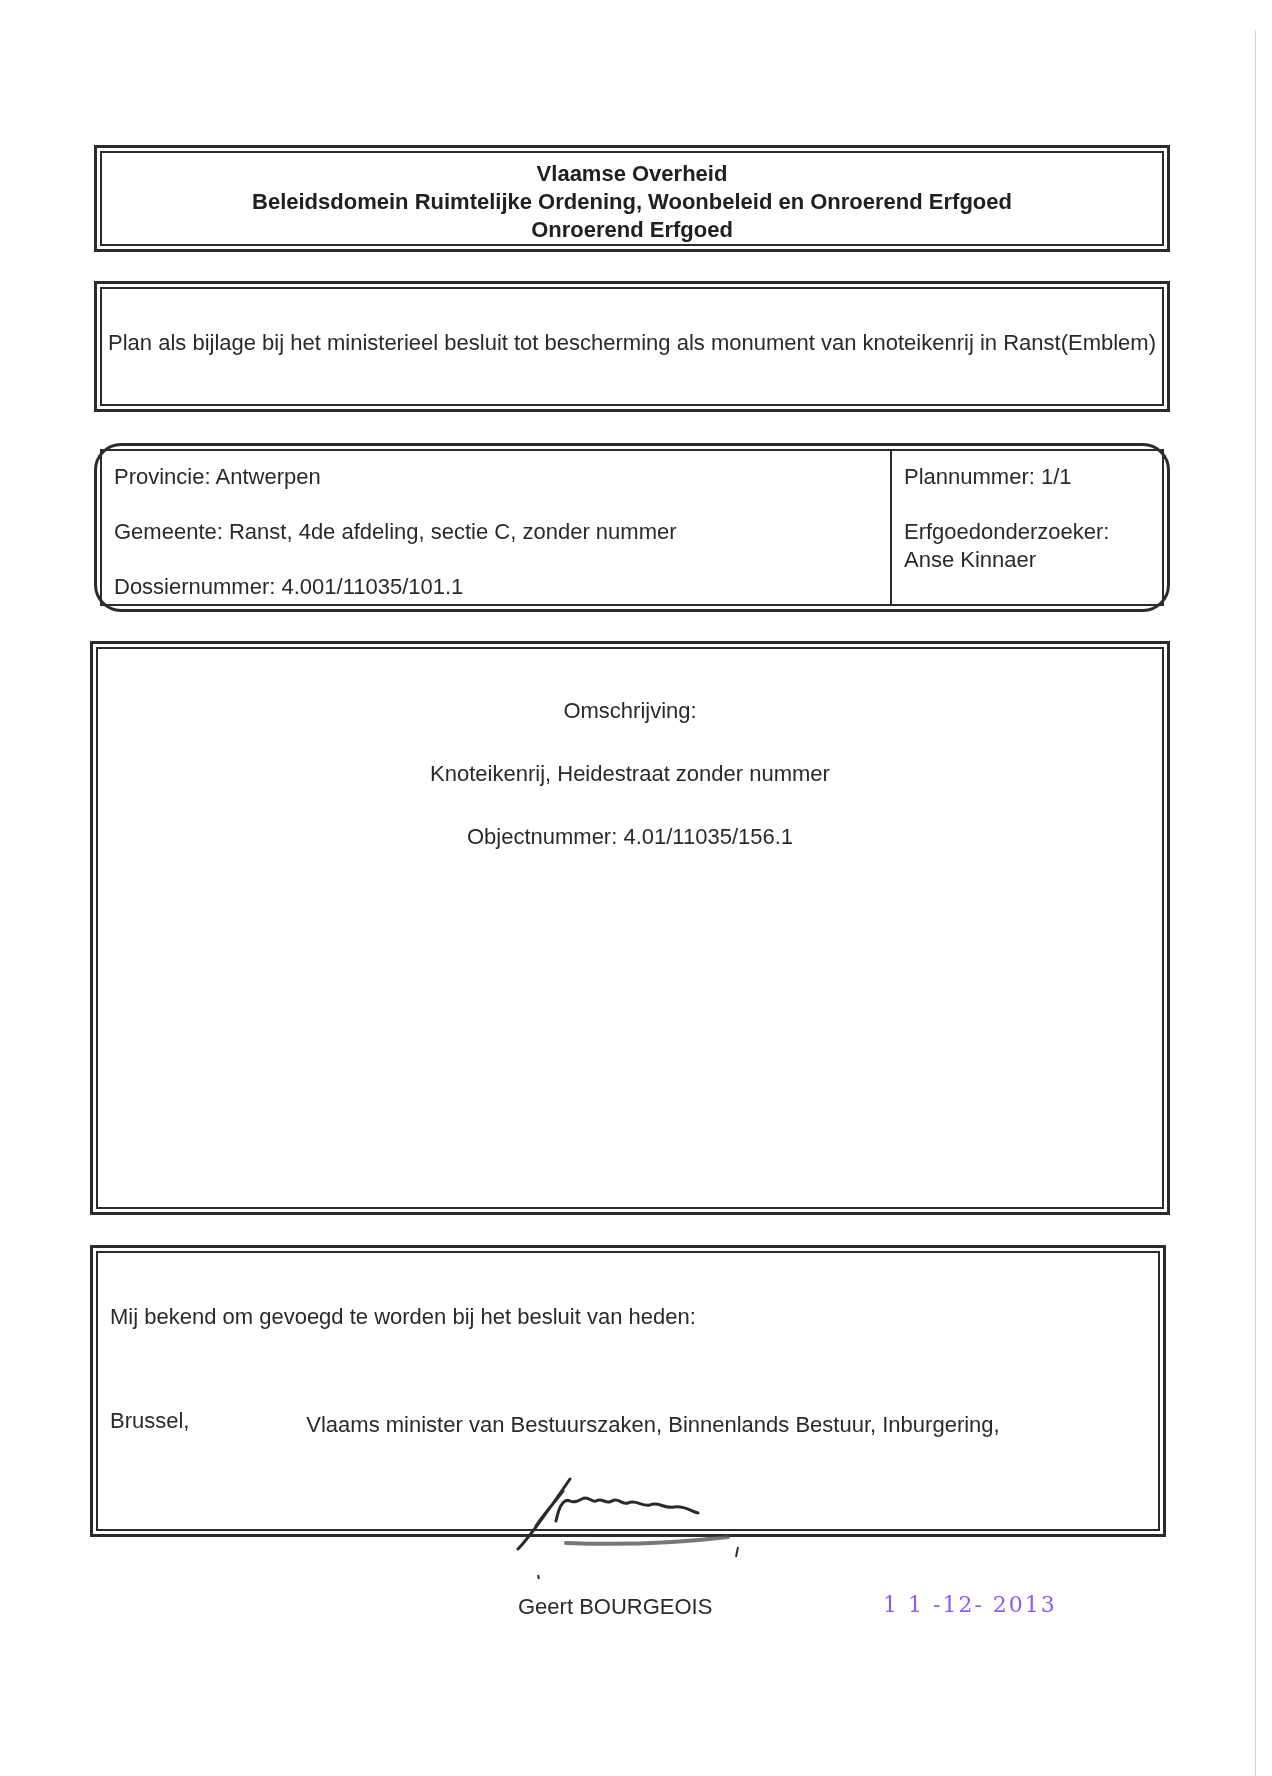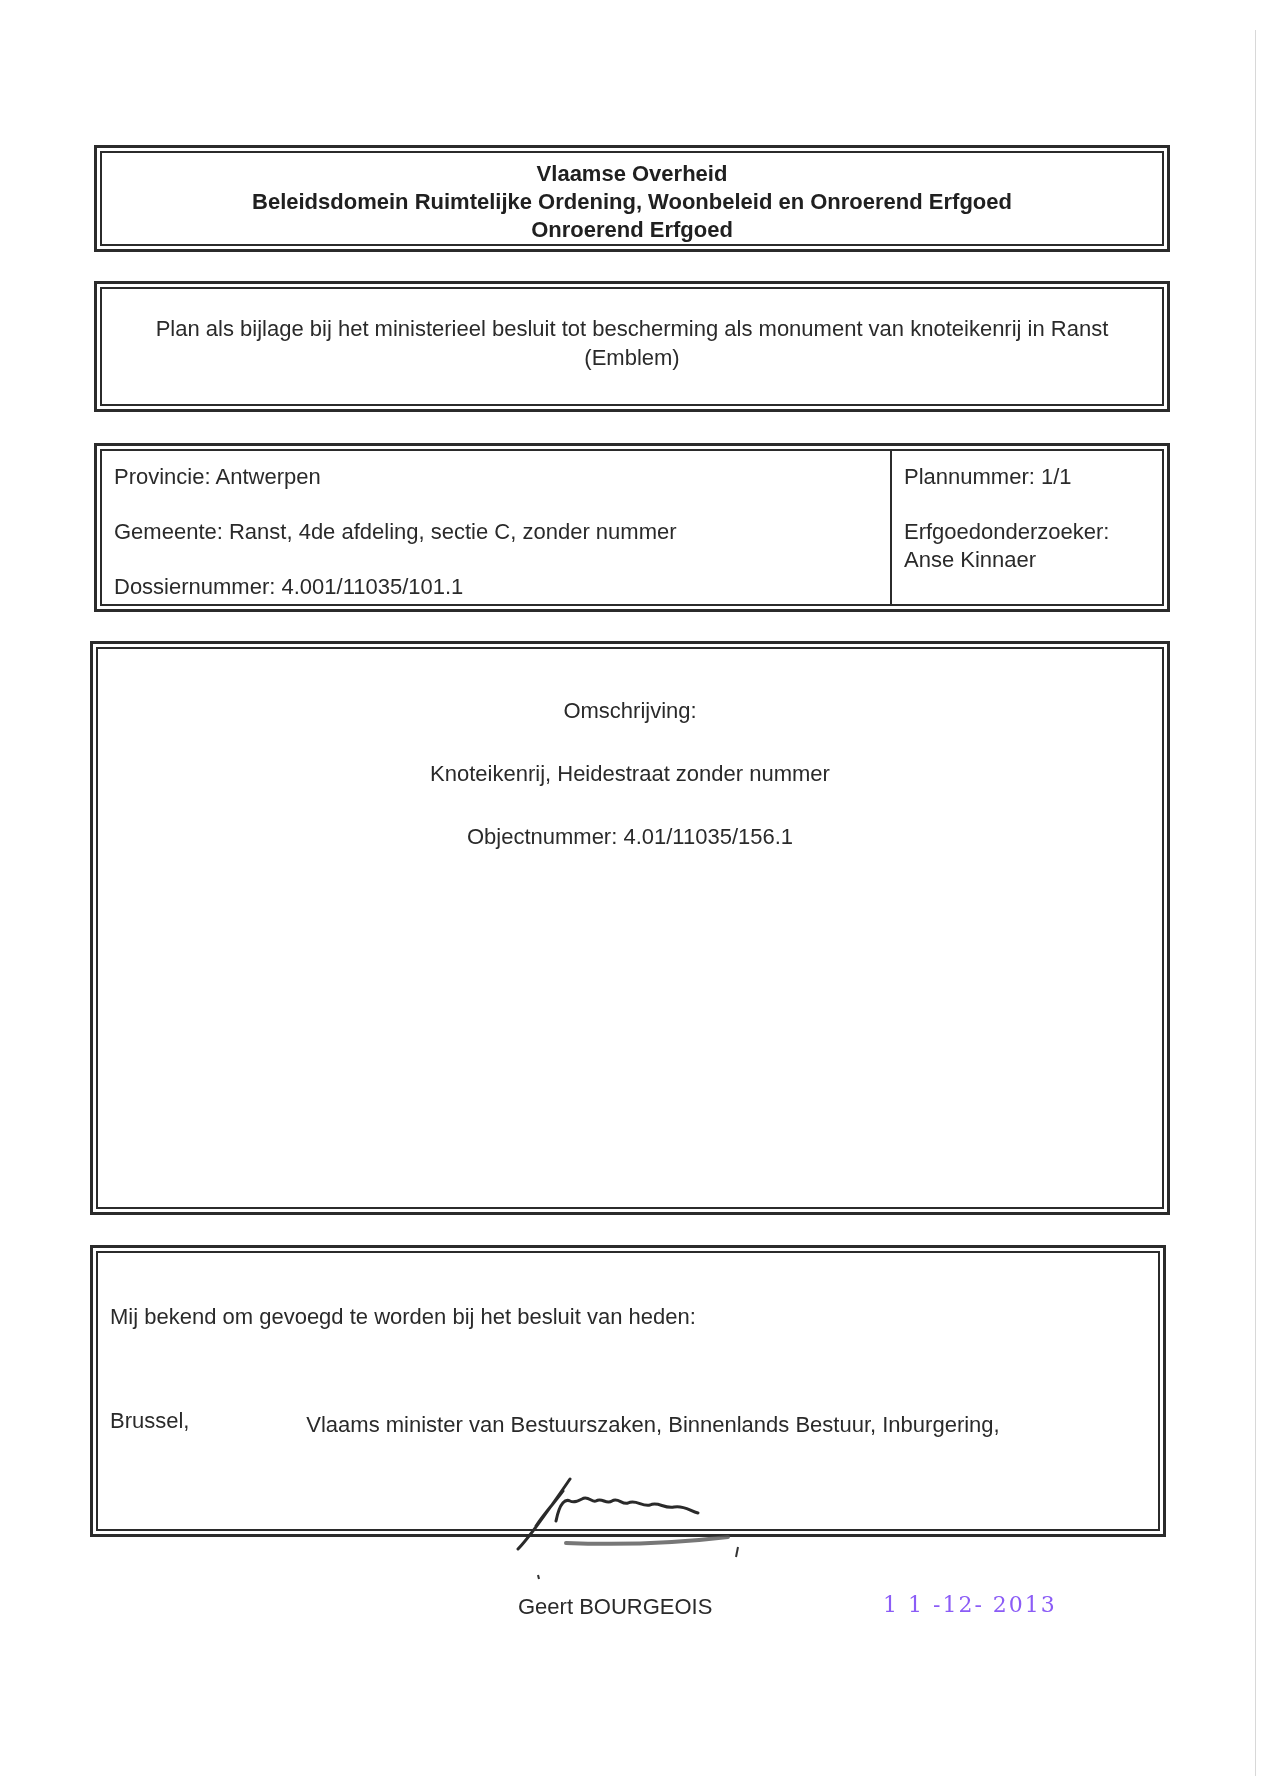--- a/index.html
+++ b/index.html
@@ -19,24 +19,24 @@
     .box > .inner {
       box-sizing: border-box; width: 100%; height: 100%;
       border: 2px solid #2b2b2b; position: relative;
     }
     
     #hdr { left: 94px; top: 145px; width: 1076px; height: 107px; }
     #hdr .inner { display: flex; flex-direction: column; align-items: center; justify-content: flex-end; }
     #hdr .line { font-weight: bold; font-size: 22px; line-height: 28px; color: #202020; }
     
     #plan { left: 94px; top: 281px; width: 1076px; height: 131px; }
-    #plan .inner { display: flex; flex-direction: column; align-items: center; justify-content: center; text-align: center; padding-bottom: 8px; }
+    #plan .inner { display: flex; align-items: center; justify-content: center; text-align: center; padding-bottom: 8px; }
     #plan .line { font-size: 22px; line-height: 29px; color: #2a2a2a; }
     
-    #info { left: 94px; top: 443px; width: 1076px; height: 169px; }
+    #info { left: 94px; top: 443px; width: 1076px; height: 169px; border-radius: 27px; }
     #info .inner { display: flex; }
     #info .left { width: 790px; border-right: 2px solid #2b2b2b; padding: 12px 0 0 12px; box-sizing: border-box; }
     #info .right { flex: 1; padding: 12px 0 0 12px; box-sizing: border-box; }
     #info .row { font-size: 22px; line-height: 28px; color: #2a2a2a; }
     #info .left .row { margin-bottom: 27px; }
     #info .right .row-plan { margin-bottom: 27px; }
     
     #desc { left: 90px; top: 641px; width: 1080px; height: 574px; }
     #desc .inner { text-align: center; padding-top: 48px; }
     #desc .row { font-size: 22px; line-height: 28px; color: #2a2a2a; margin-bottom: 35px; }

